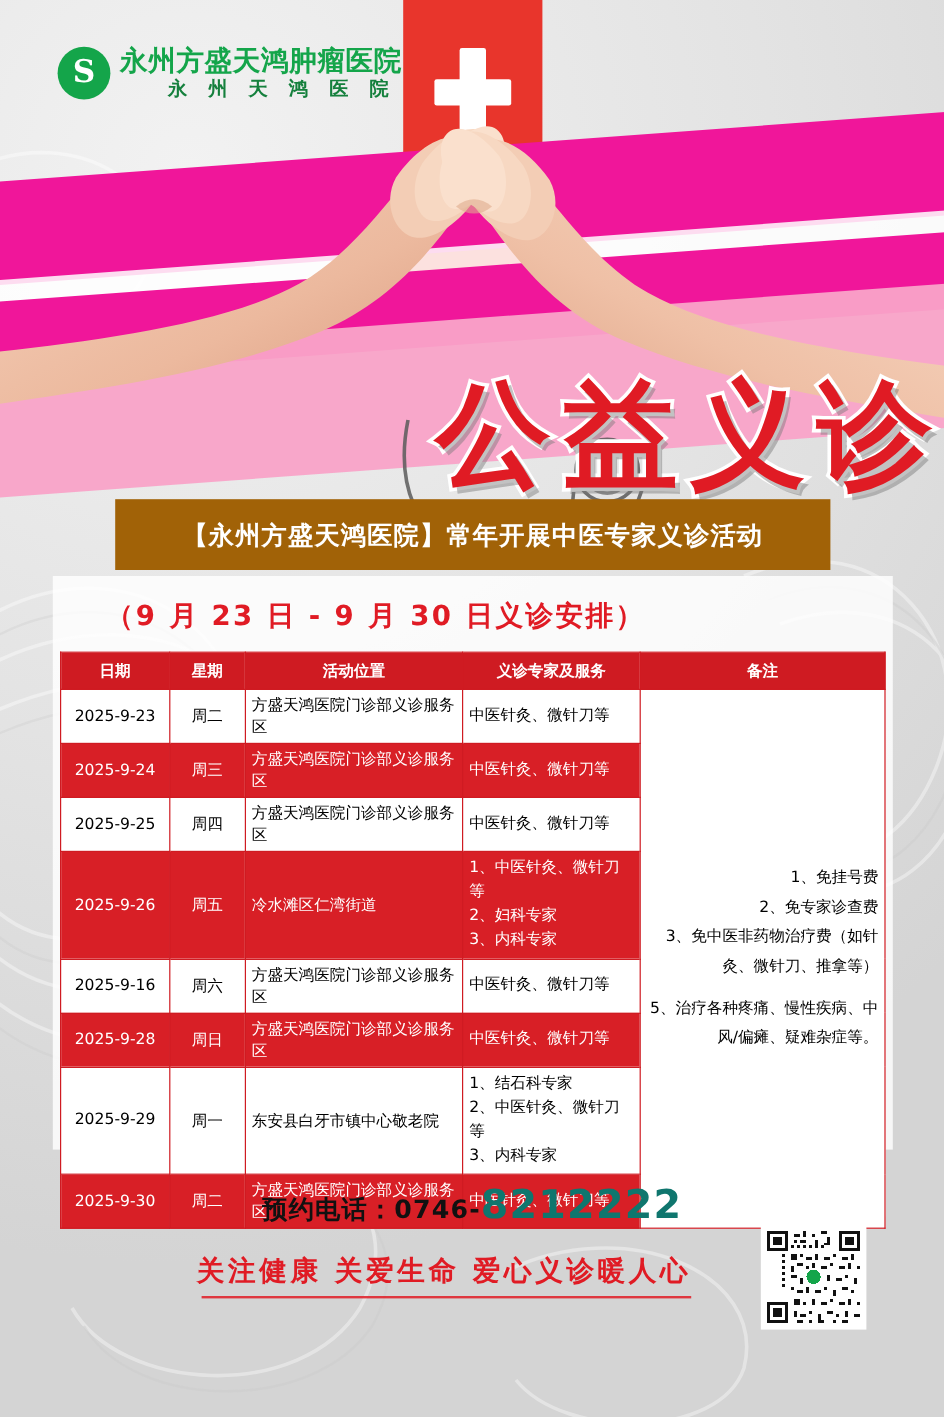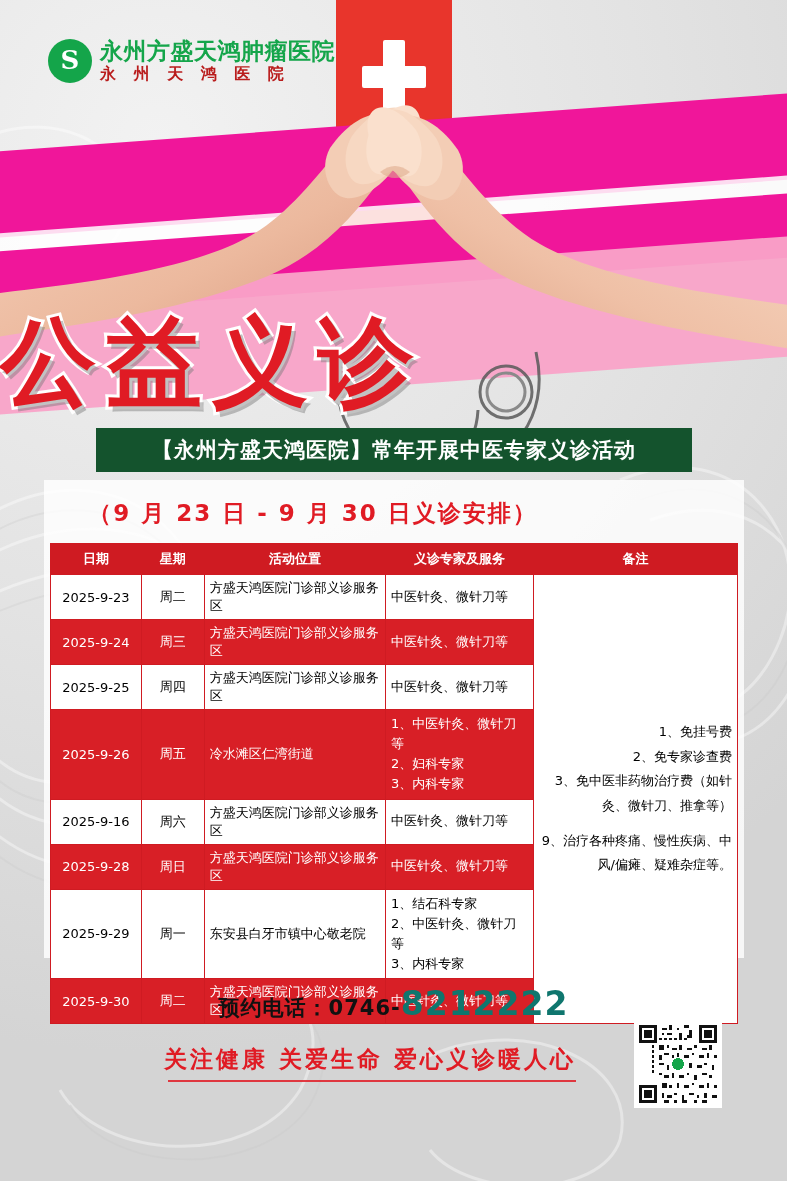--- a/index.html
+++ b/index.html
@@ -89,39 +89,39 @@
     left: 0; top: 88px;
     width: 787px; height: 320px;
   }
   .hands svg { display: block; width: 100%; height: 100%; }
 
   
   .main-title {
     position: absolute;
     left: 0; top: 312px;
     width: 787px;
-    text-align: left;
+    text-align: right;
     font-family: "DejaVu Sans", "Liberation Sans", sans-serif;
     font-size: 96px;
     font-weight: bold;
     letter-spacing: 10px;
     color: #e01b24;
     -webkit-text-stroke: 6px #ffffff;
     paint-order: stroke fill;
     text-shadow:
       4px 5px 0 rgba(120,120,120,.45);
     line-height: 1.05;
   }
 
   
   .subtitle-bar {
     position: absolute;
-    left: 96px; top: 428px;
-    width: 596px; height: 44px;
-    background: #14532d;
+    left: 96px; top: 416px;
+    width: 596px; height: 59px;
+    background: #a16207;
     display: flex;
     align-items: center;
     justify-content: center;
   }
   .subtitle-bar span {
     color: #ffffff;
     font-size: 21px;
     font-weight: bold;
     letter-spacing: 1px;
     font-family: "DejaVu Sans", "Liberation Sans", sans-serif;
@@ -271,25 +271,26 @@
   }
   .logo-text { line-height: 1.16; }
   .logo-text .l1 {
     color: #14a54a;
     font-size: 23px;
     font-weight: bold;
     letter-spacing: .5px;
     font-family: "DejaVu Sans", "Liberation Sans", sans-serif;
   }
   .logo-text .l2 {
-    color: #b91c1c;
+    color: #15803d;
     font-size: 16px;
     font-weight: bold;
     letter-spacing: 6px;
     font-family: "DejaVu Sans", "Liberation Sans", sans-serif;
+    margin-left: 40px;
   }
 </style>
 </head>
 <body>
 
 <div id="poster">
 
   <div class="bg-base"></div>
   <div class="bg-swirl">
     <svg viewBox="0 0 787 1181" preserveAspectRatio="none" xmlns="http://www.w3.org/2000/svg">
@@ -396,21 +397,21 @@
         <td class="c-week">周二</td>
         <td class="c-place">方盛天鸿医院门诊部义诊服务区</td>
         <td class="c-docs">
           <span class="ln">中医针灸、微针刀等</span>
         </td>
         <td class="c-note" rowspan="8">
           <span class="nln">1、免挂号费</span>
           <span class="nln">2、免专家诊查费</span>
           <span class="nln">3、免中医非药物治疗费（如针灸、微针刀、推拿等）</span>
           <span class="gap"></span>
-          <span class="nln">9、治疗各种疼痛、慢性疾病、中风/偏瘫、疑难杂症等。</span>
+          <span class="nln">5、治疗各种疼痛、慢性疾病、中风/偏瘫、疑难杂症等。</span>
         </td>
       </tr>
 
       <tr class="red">
         <td class="c-date">2025-9-24</td>
         <td class="c-week">周三</td>
         <td class="c-place">方盛天鸿医院门诊部义诊服务区</td>
         <td class="c-docs">
           <span class="ln">中医针灸、微针刀等</span>
         </td>

